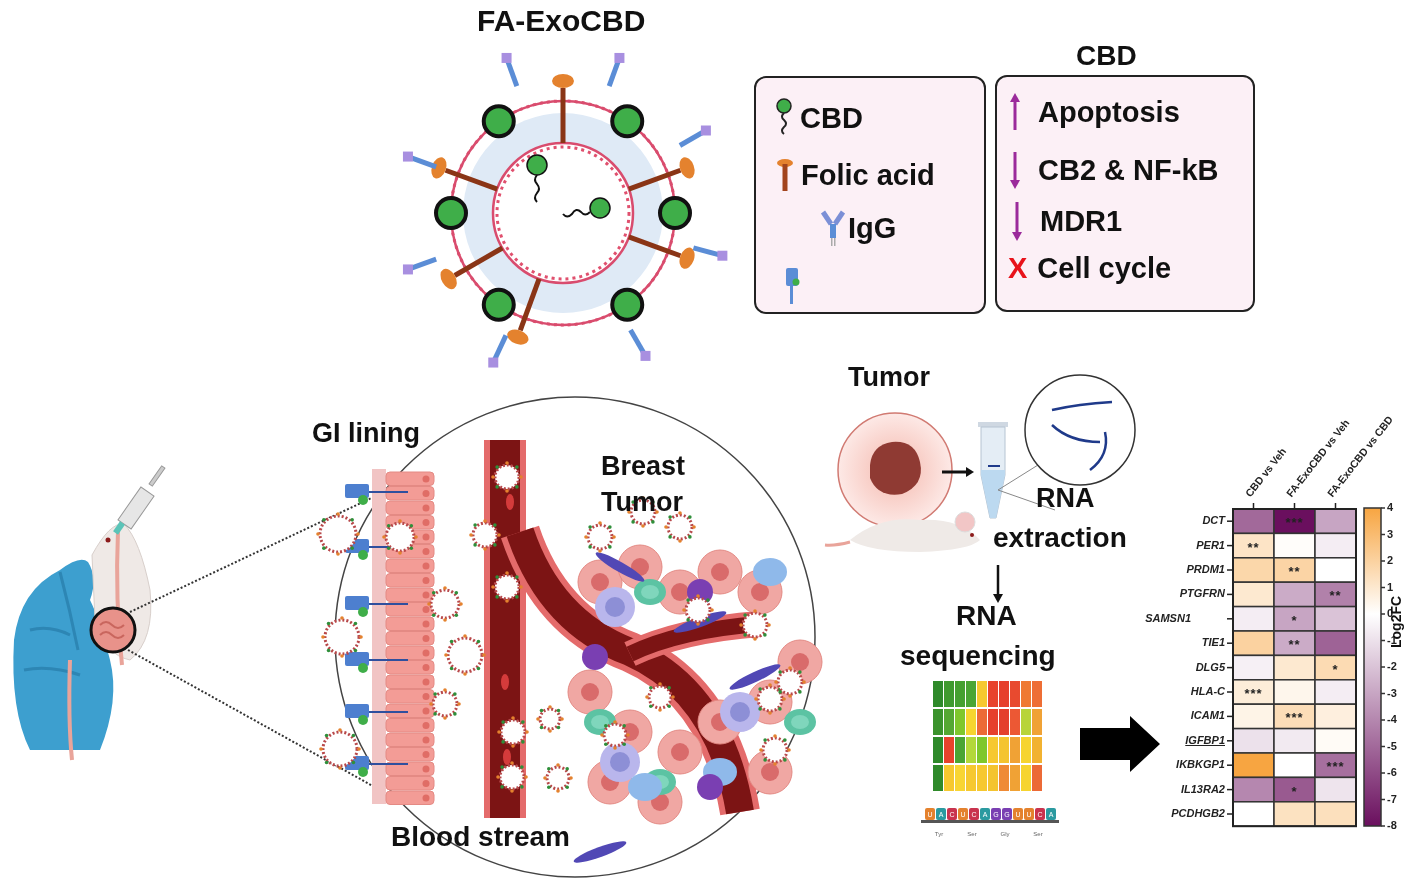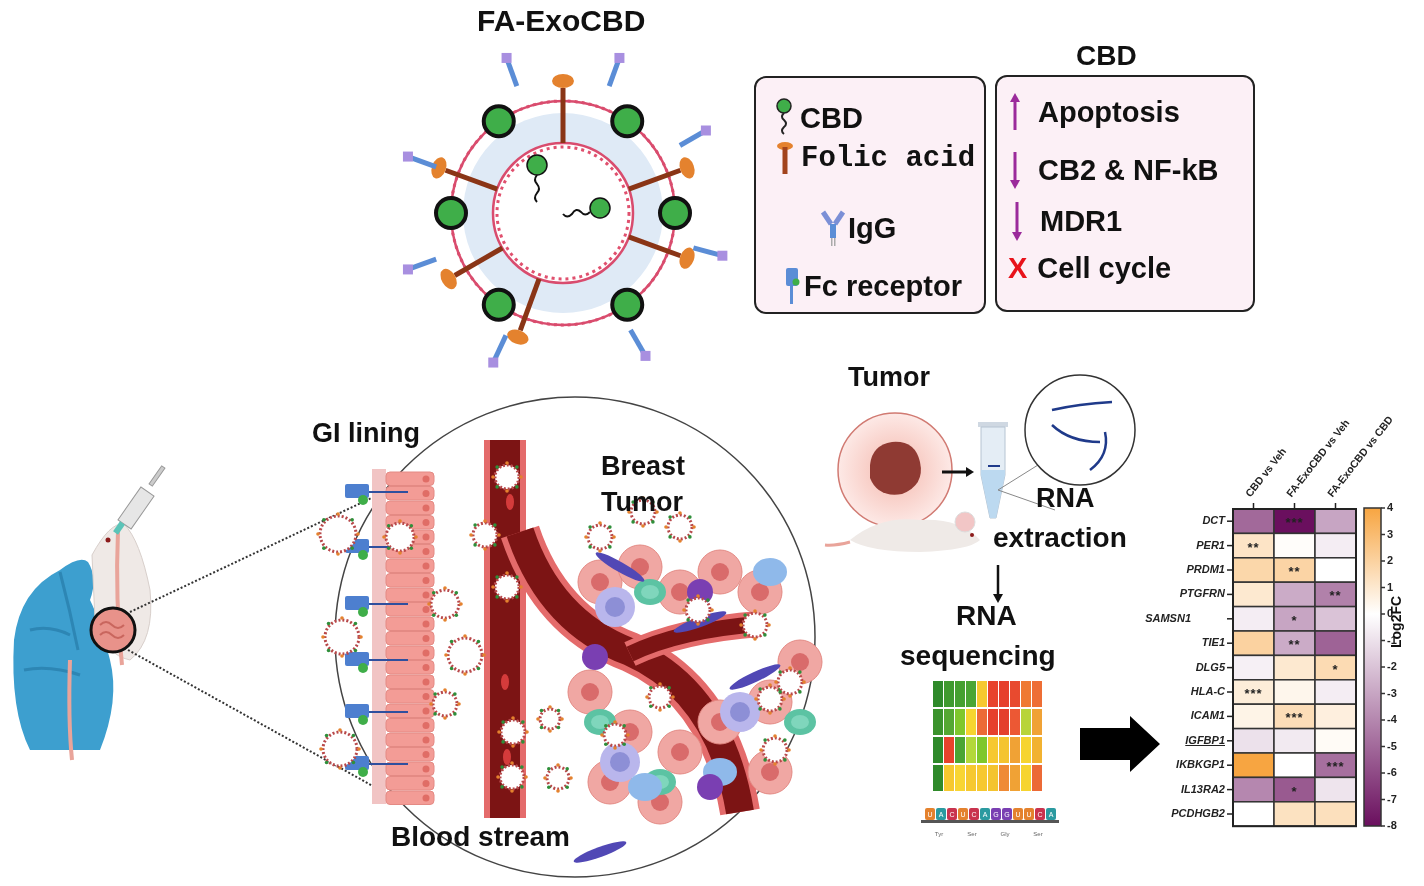--- a/index.html
+++ b/index.html
@@ -75,21 +75,21 @@
 </svg>
 
 <div class="legend-box" style="left:754px; top:76px; width:228px; height:234px;"></div>
 <div class="legend-row" style="left:774px; top:98px;">
   <svg width="20" height="40" style="position:relative;" viewBox="0 0 20 40">
     <circle cx="10" cy="8" r="7" fill="#3fae49" stroke="#222" stroke-width="1.5"></circle>
     <path d="M10 15 q-4 4 0 7 q4 4 0 7 q-4 4 0 7" stroke="#222" stroke-width="2" fill="none"></path>
   </svg>
   <span style="margin-left:6px;">CBD</span>
 </div>
-<div class="legend-row" style="left:776px; top:141px;font-family:Liberation Mono, monospace;">
+<div class="legend-row" style="left:776px; top:158px;">
   <svg width="18" height="34" style="position:relative;" viewBox="0 0 18 34">
     <ellipse cx="9" cy="5" rx="8" ry="4" fill="#e4822e"></ellipse>
     <rect x="6.5" y="6" width="5" height="27" fill="#a2441d"></rect>
   </svg>
   <span style="margin-left:7px;">Folic acid</span>
 </div>
 <div class="legend-row" style="left:820px; top:210px;">
   <svg width="26" height="36" style="position:relative;" viewBox="0 0 26 36">
     <path d="M3 2 L11 14" stroke="#7b8fd6" stroke-width="5"></path>
     <path d="M23 2 L15 14" stroke="#7b8fd6" stroke-width="5"></path>
@@ -98,21 +98,20 @@
     <rect x="14" y="28" width="1.5" height="8" fill="#aaa"></rect>
   </svg>
   <span style="margin-left:2px;">IgG</span>
 </div>
 <div class="legend-row" style="left:784px; top:266px;">
   <svg width="16" height="40" style="position:relative;" viewBox="0 0 16 40">
     <rect x="2" y="2" width="12" height="18" rx="2" fill="#5b8dd6"></rect>
     <circle cx="12" cy="16" r="3.5" fill="#3fae49"></circle>
     <rect x="6" y="20" width="3" height="18" fill="#5b8dd6"></rect>
   </svg>
-  <span style="margin-left:4px;">Fc receptor</span>
 </div>
 
 <div class="lbl" style="left:1076px; top:40px; font-size:28px;">CBD</div>
 <div class="legend-box" style="left:995px; top:75px; width:256px; height:233px;"></div>
 <div class="legend-row" style="left:1008px; top:92px;">
   <svg width="14" height="40" style="position:relative;" viewBox="0 0 14 40">
     <path d="M7 38 L7 6" stroke="#9b2a9b" stroke-width="3"></path>
     <path d="M2 10 L7 1 L12 10 Z" fill="#9b2a9b"></path>
   </svg>
   <span style="margin-left:16px;">Apoptosis</span>

